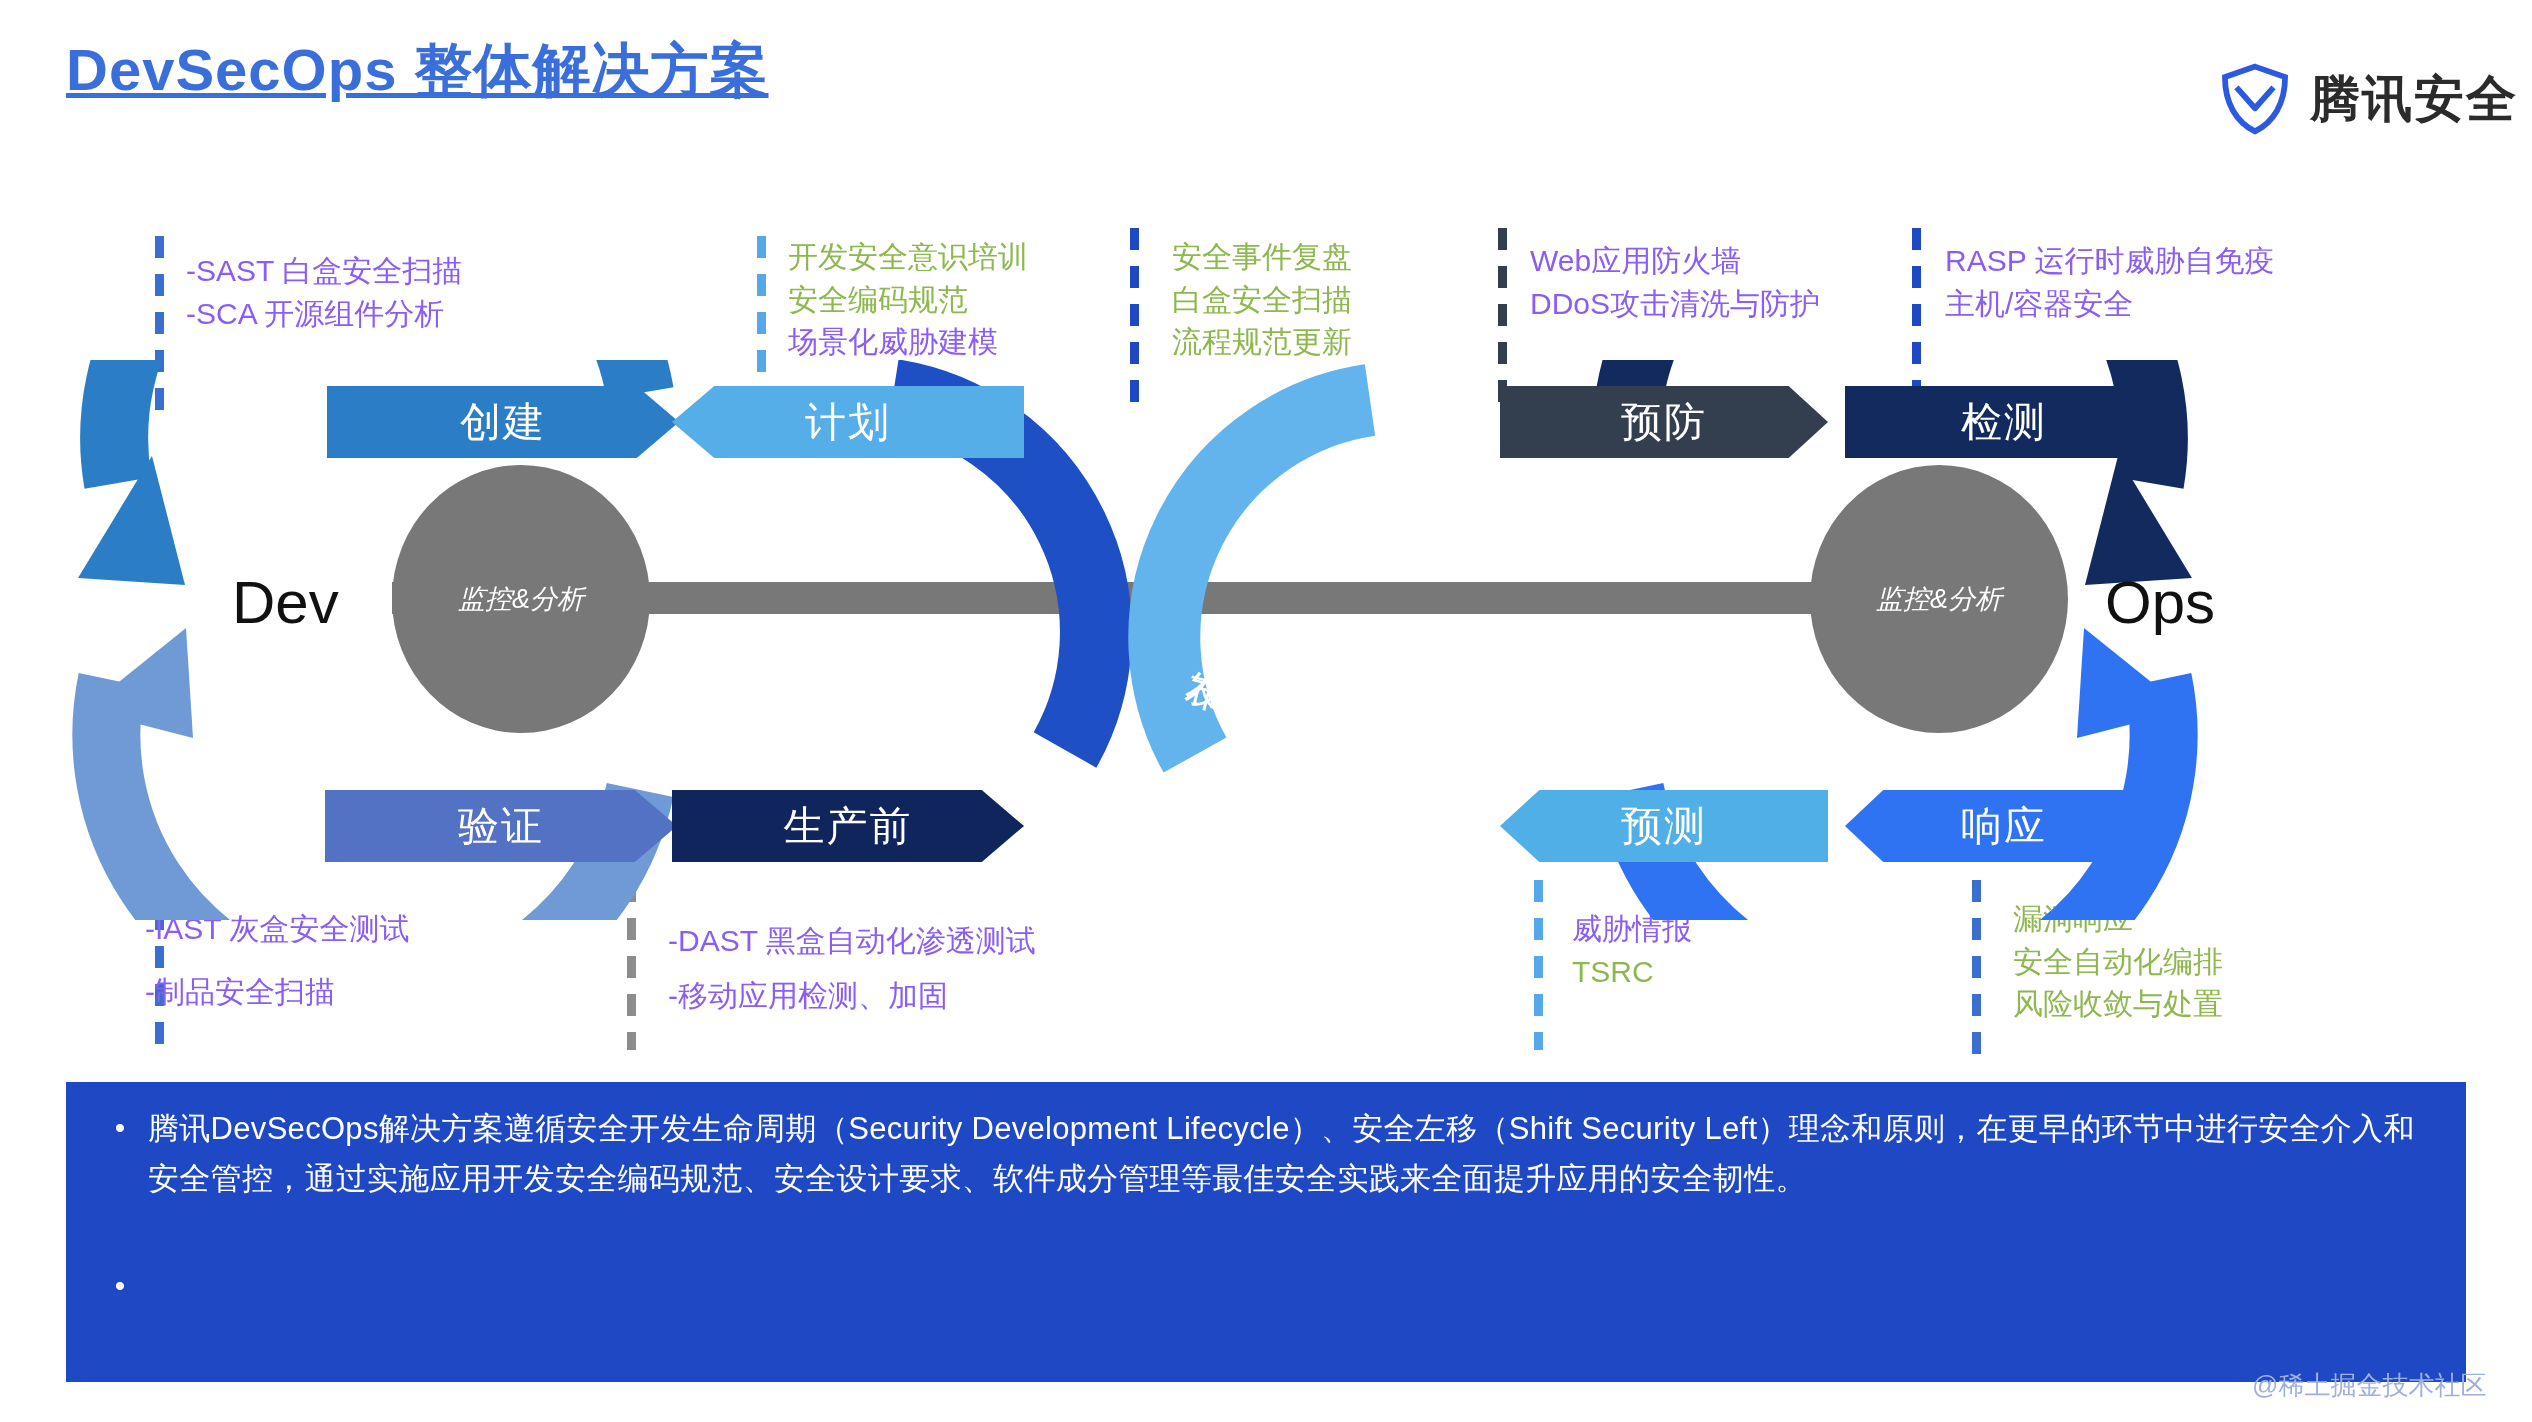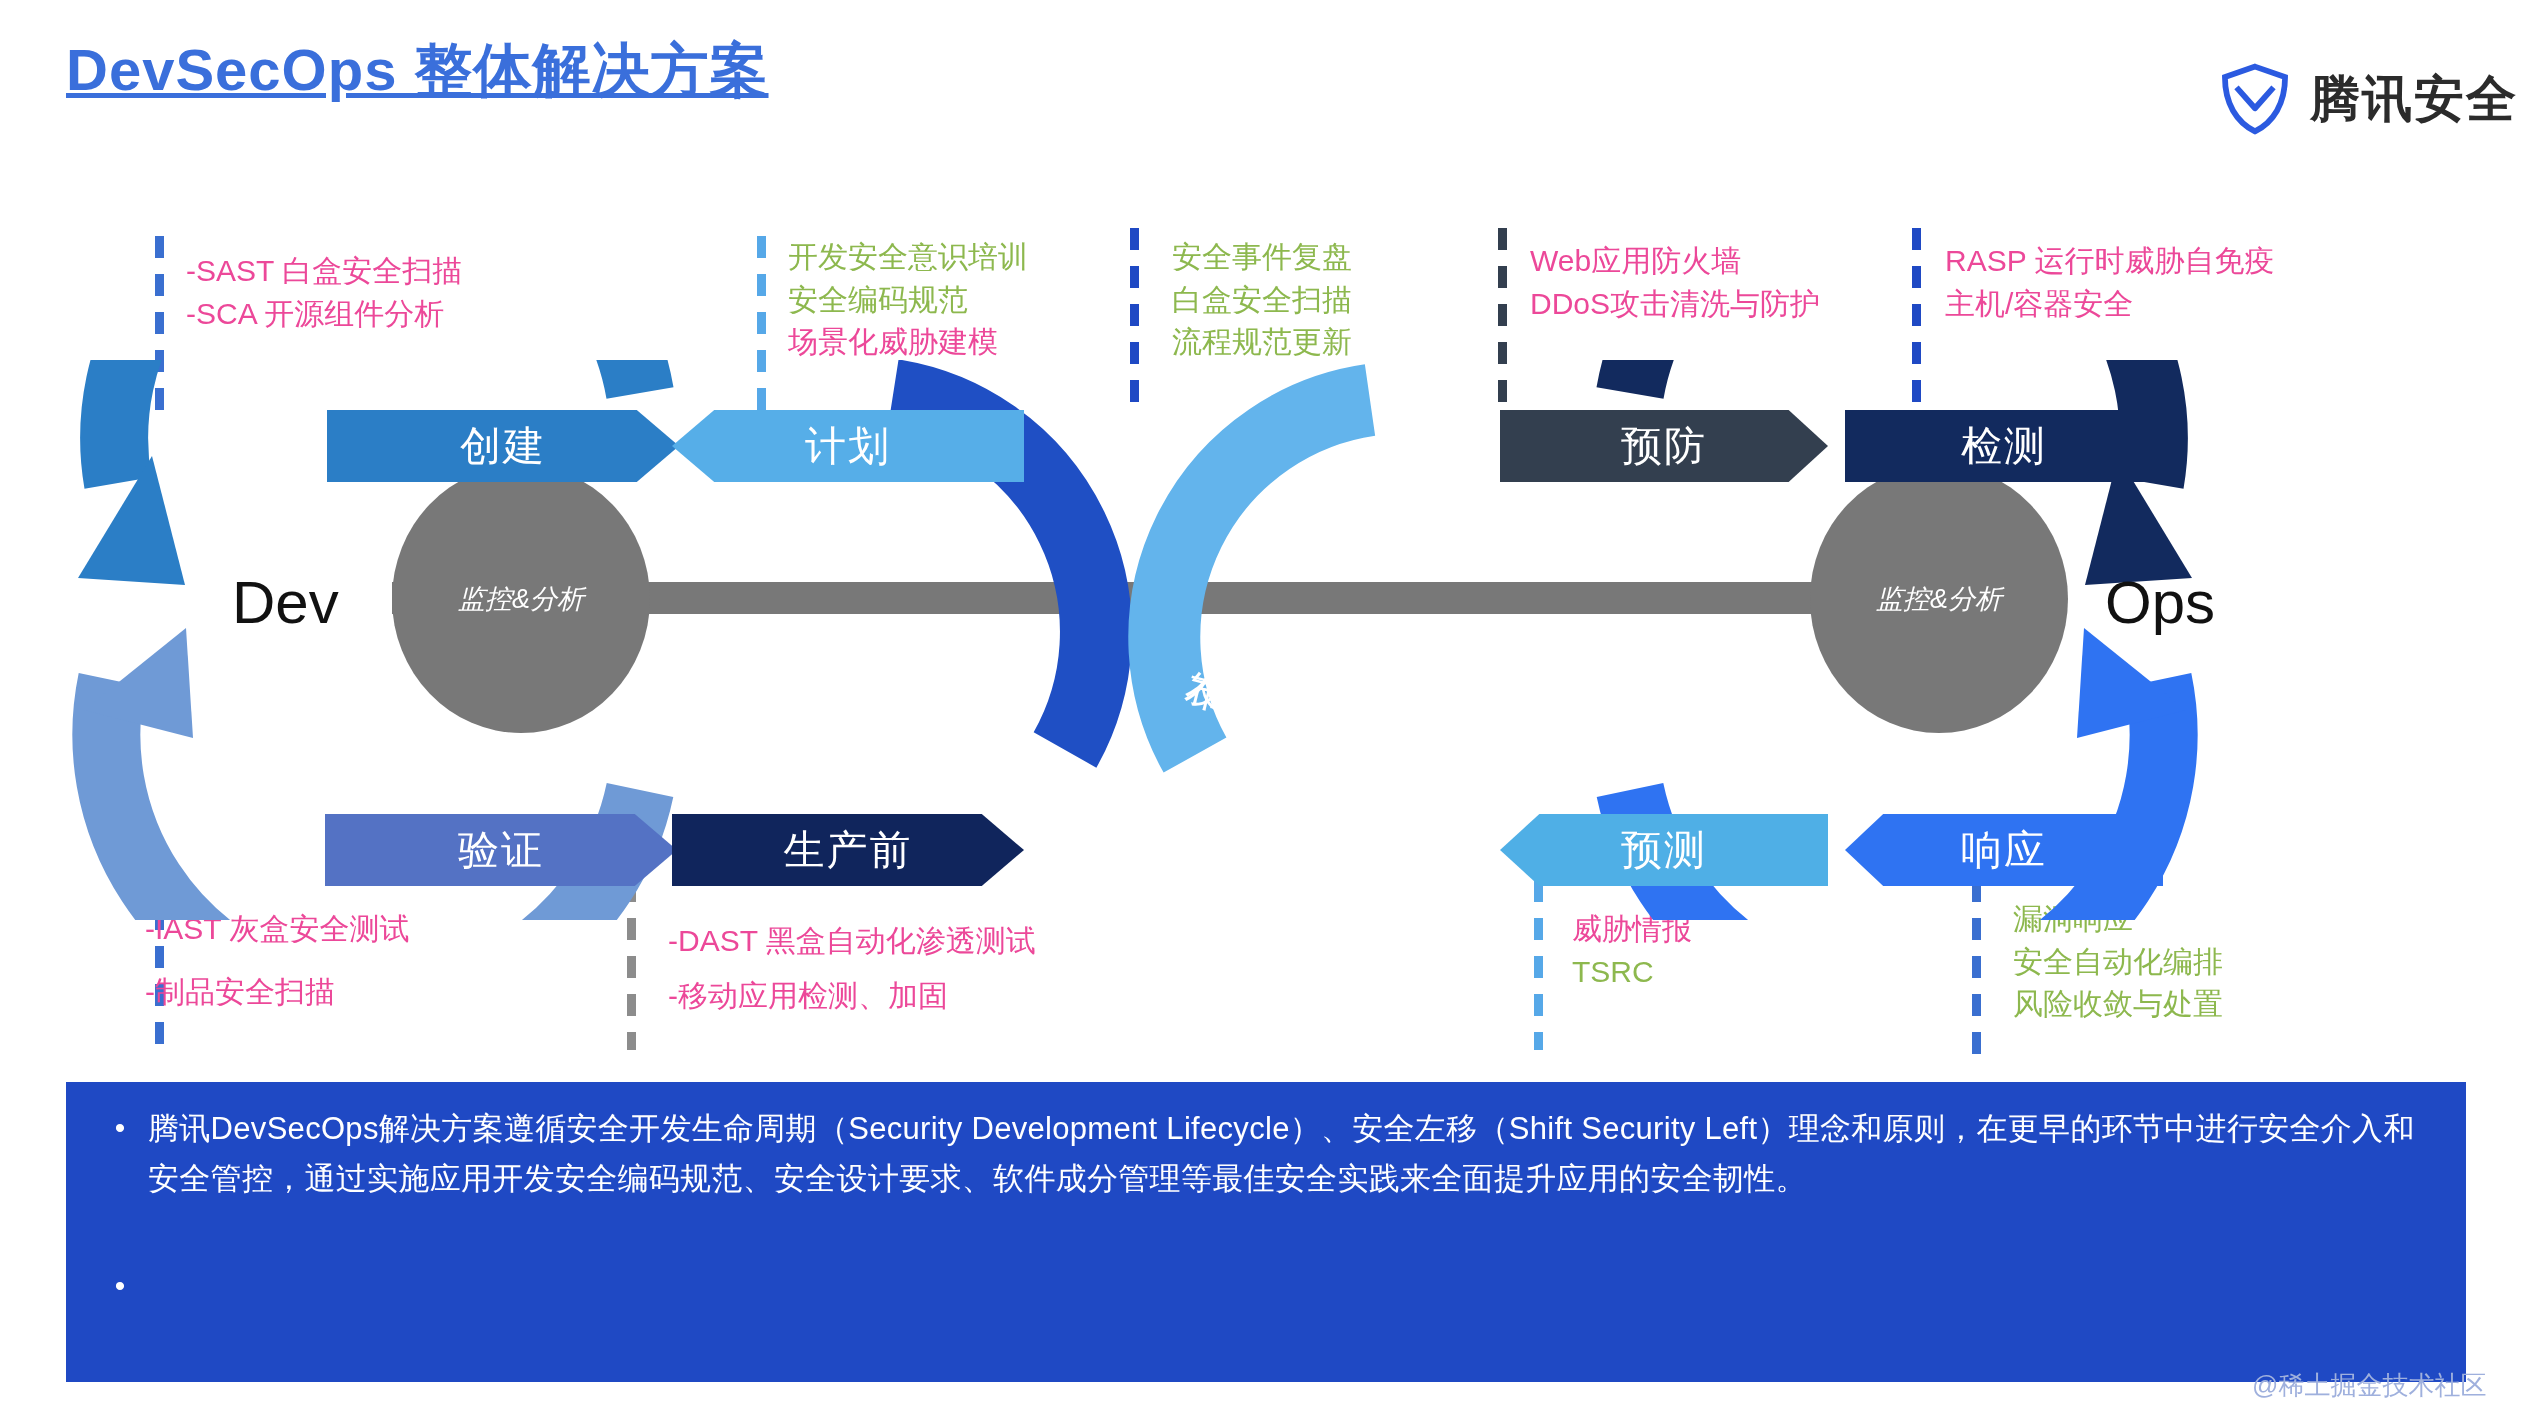--- a/index.html
+++ b/index.html
@@ -11,39 +11,39 @@
   #page-title{left:66px;top:32px;font-size:58px;font-weight:bold;color:#3a6fdb;letter-spacing:1px;white-space:nowrap;text-decoration:underline;}
   #logo{left:2218px;top:62px;display:flex;align-items:center;gap:18px;}
   #logo .shieldwrap{width:74px;height:74px;}
   #logo .brand{font-size:50px;font-weight:bold;color:#2b2b2b;letter-spacing:2px;white-space:nowrap;}
 
   
   .dash{position:absolute;width:9px;}
   
   .anno{position:absolute;line-height:1.42;white-space:nowrap;}
   .anno .ln{font-size:30px;}
-  .blue  {color:#ec4899;}
+  .blue  {color:#8b5cf6;}
   .green {color:#8db84e;}
 
   
   #diagram{left:0px;top:360px;width:2532px;height:560px;}
   #diagram svg{position:absolute;left:0;top:0;}
 
   
   .ringlabel{position:absolute;color:#fff;font-size:40px;font-weight:500;white-space:nowrap;}
 
   
   .bigword{position:absolute;font-size:60px;color:#111;white-space:nowrap;}
 
   
   .mcircle{position:absolute;border-radius:50%;background:#787878;display:flex;align-items:center;justify-content:center;font-style:italic;}
   .mcircle span{color:#fff;font-size:27px;white-space:nowrap;}
 
   
-  .banner{position:absolute;display:flex;align-items:center;justify-content:center;margin-top:24px;}
+  .banner{position:absolute;display:flex;align-items:center;justify-content:center;}
   .banner span{color:#fff;font-size:41px;font-weight:500;white-space:nowrap;letter-spacing:2px;}
 
   
   #footer{left:66px;top:1082px;width:2400px;height:300px;background:#1f49c4;}
   #footer .row{display:flex;color:#fff;}
   #footer .bullet{width:56px;flex:0 0 56px;text-align:center;font-size:30px;line-height:1.58;}
   #footer .txt{font-size:31px;line-height:1.62;letter-spacing:.3px;}
   #b1{position:absolute;left:26px;top:22px;width:2350px;}
   #b2{position:absolute;left:26px;top:180px;width:2350px;}
   #watermark{position:absolute;left:2252px;top:1368px;font-size:26px;color:#9fb0dd;white-space:nowrap;}

